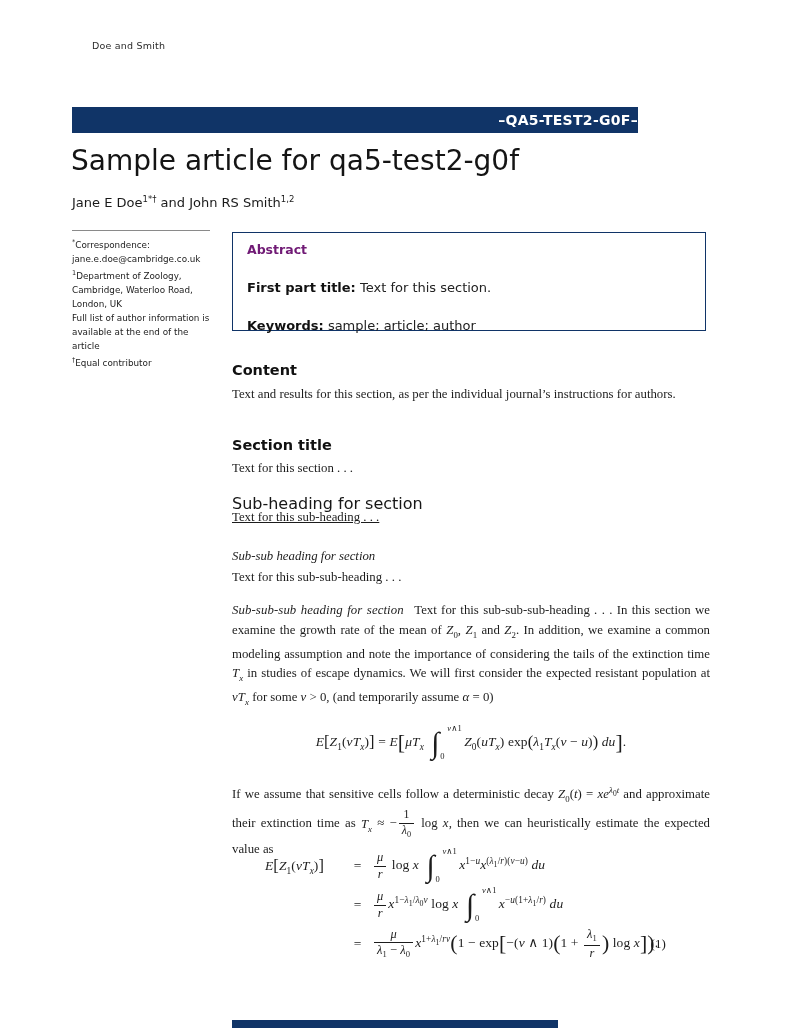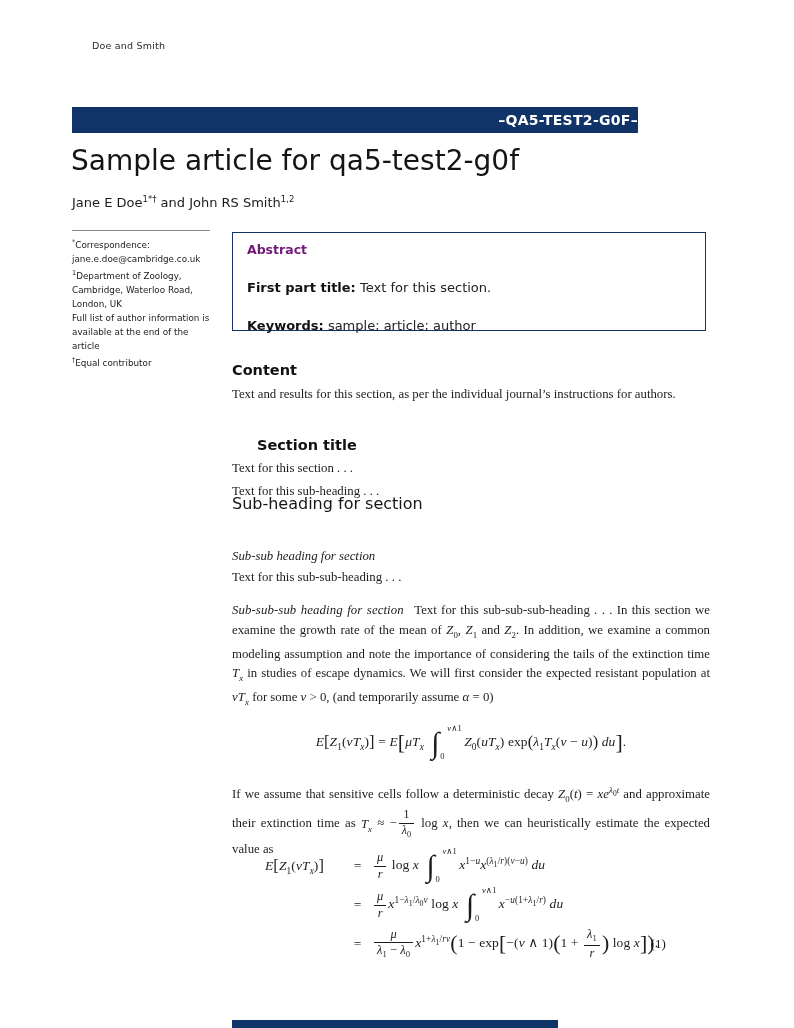--- a/index.html
+++ b/index.html
@@ -38,24 +38,24 @@
   .main { position:absolute; left:232px; top:0; width:478px; height:1028px; }
   .main > div, .main > p { position:absolute; left:0; width:100%; }
 
   .h-sans  { font-family:"DejaVu Sans",sans-serif; font-weight:bold; font-size:14.5px; color:#111; }
   .h-sub   { font-family:"DejaVu Sans",sans-serif; font-weight:normal; font-size:16px; color:#161616; }
   .h-ital  { font-style:italic; font-size:12.8px; }
   .body-text { font-size:12.8px; line-height:19.5px; text-align:justify; }
 
   .h-content   { top:362px; }
   .p-content   { top:385px; }
-  .h-section   { top:437px;margin-left:25px; }
+  .h-section   { top:437px; }
   .p-section   { top:459px; }
   .h-subhead   { top:494px; }
-  .p-subhead   { top:482px; }
+  .p-subhead   { top:508px;text-decoration:underline; }
   .h-subsub    { top:549px; }
   .p-subsub    { top:568px; }
   .para1       { top:601px; }
   .eq-display  { top:728px; text-align:center; font-size:13.5px; }
   .para2       { top:781px; }
   .eq-array    { top:846px; height:118px; }
 
   
   .eq-display, .eq-array, .para1 i, .para2 i { letter-spacing:.1px; }
   .eq-display sup, .eq-array sup, .para1 sup, .para2 sup { font-size:69%; }

